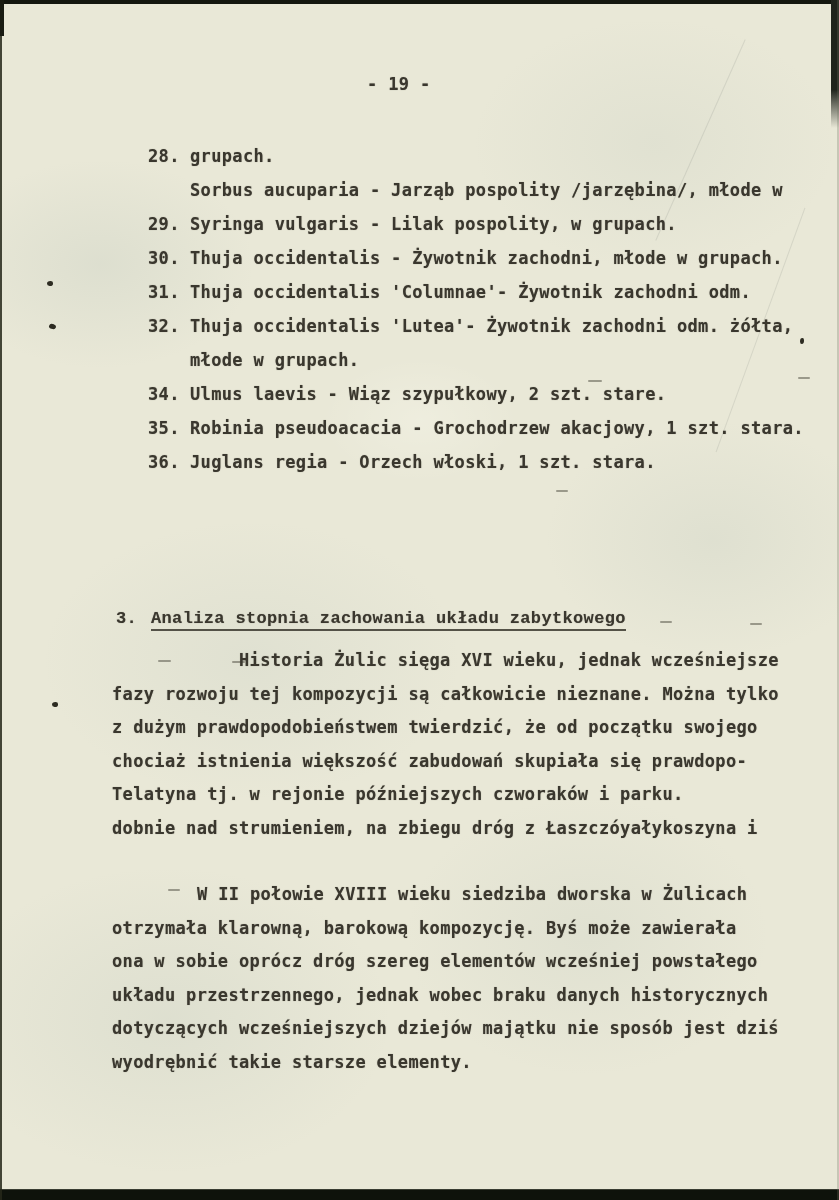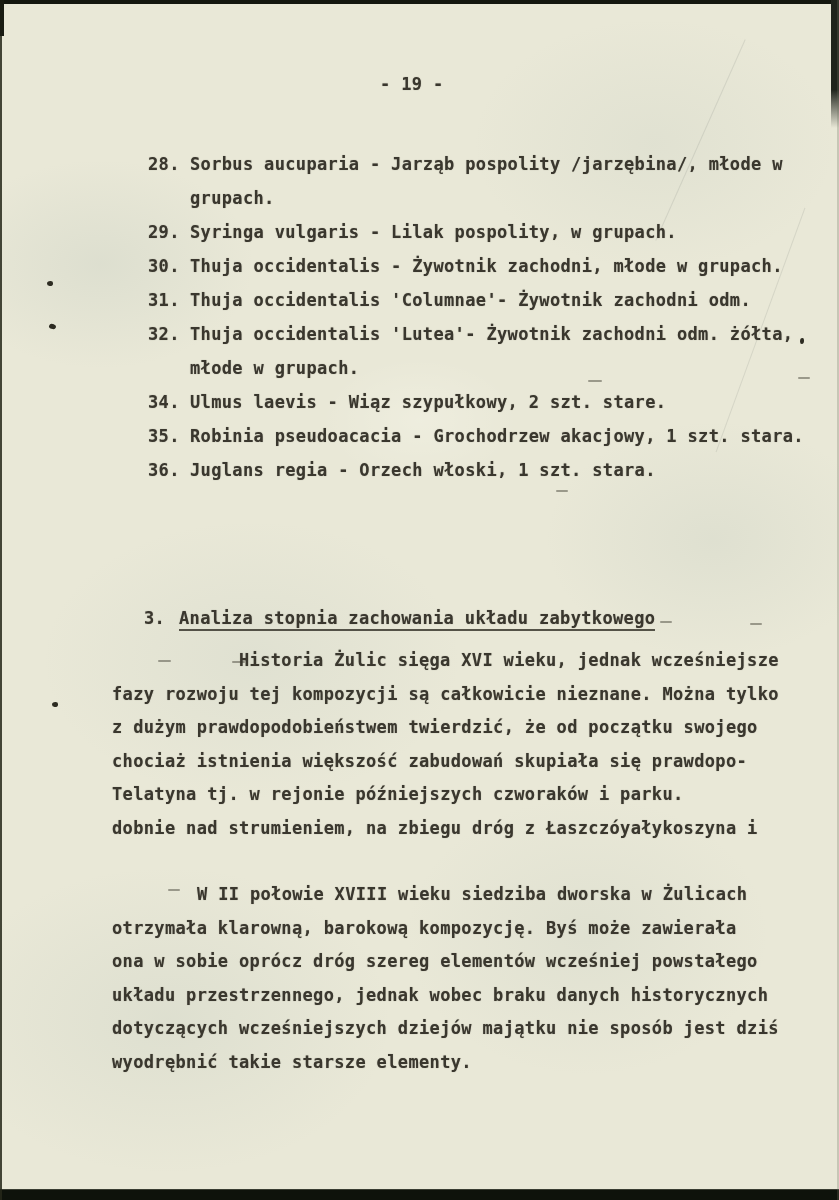--- a/index.html
+++ b/index.html
@@ -20,25 +20,25 @@
       radial-gradient(ellipse 260px 200px at 70% 78%, rgba(148,166,160,.11), transparent 70%),
       radial-gradient(ellipse 140px 90px  at 50% 35%, rgba(255,255,245,.25), transparent 70%),
       #e9e8d7;
   }
   
   .tw{
     font-size:17px;font-weight:700;color:#3a372e;letter-spacing:.35px;
     text-shadow:0 0 1px rgba(58,55,46,.45);
   }
   .tline{white-space:pre;}
-  .page-number{position:absolute;left:380px;top:74px;}
-  .species-list{position:absolute;left:148px;top:147px;line-height:34px;}
+  .page-number{position:absolute;left:367px;top:74px;}
+  .species-list{position:absolute;left:148px;top:139px;line-height:34px;}
   .item{position:relative;padding-left:42px;}
   .item .num{position:absolute;left:0;top:0;}
-  .heading{position:absolute;left:144px;top:602px;line-height:33px;white-space:pre;}
+  .heading{position:absolute;left:116px;top:602px;line-height:33px;white-space:pre;font-family:Liberation Mono, monospace;}
   .heading .n{display:inline-block;width:35px;}
   .heading .u{border-bottom:2px solid rgba(58,55,46,.85);padding-bottom:1px;}
   .para{position:absolute;left:112px;line-height:33.5px;}
   .para-1{top:644px;}
   .para-2{top:878px;}
   .para-1 .tline:first-child{text-indent:127px;}
   .para-2 .tline:first-child{text-indent:85px;}
   
   .edge-top{position:absolute;left:0;top:0;width:839px;height:4px;background:#14170f;}
   .edge-bottom{position:absolute;left:0;top:1189px;width:839px;height:11px;background:#0e120b;border-top:1px solid #3a3d32;}
@@ -77,22 +77,22 @@
 <div class="dash" style="left:750px;top:623px;width:12px;"></div>
 <div class="dash" style="left:158px;top:660px;width:13px;"></div>
 <div class="dash" style="left:232px;top:661px;width:13px;"></div>
 <div class="dash" style="left:168px;top:889px;width:12px;"></div>
 
 <div class="page-number tw">- 19 -</div>
 
 <div class="species-list tw">
     <div class="item">
       <span class="num">28.</span>
+      <div class="tline">grupach.</div>
       <div class="tline">Sorbus aucuparia - Jarząb pospolity /jarzębina/, młode w</div>
-      <div class="tline">grupach.</div>
     </div>
     <div class="item">
       <span class="num">29.</span>
       <div class="tline">Syringa vulgaris - Lilak pospolity, w grupach.</div>
     </div>
     <div class="item">
       <span class="num">30.</span>
       <div class="tline">Thuja occidentalis - Żywotnik zachodni, młode w grupach.</div>
     </div>
     <div class="item">

